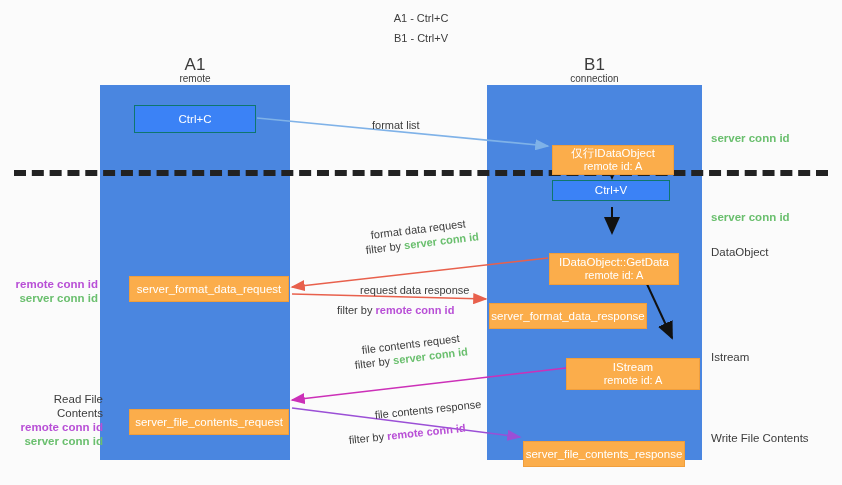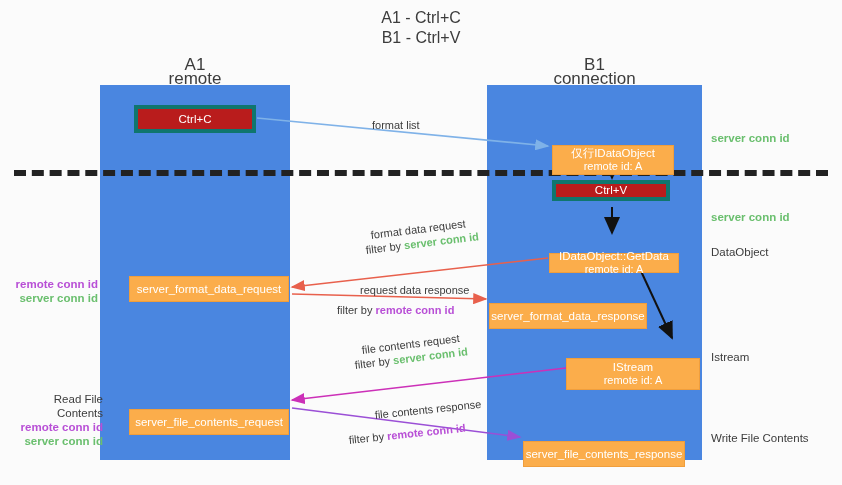--- a/index.html
+++ b/index.html
@@ -14,37 +14,37 @@
     background: #fbfbfb;
     font-family: "Liberation Sans", sans-serif;
     overflow: hidden;
   }
   .abs { position: absolute; }
 
   
   #title {
     top: 8px; left: 0; width: 842px;
     text-align: center;
-    font-size: 16px;
+    font-size: 11px;
     color: #3c3c3c;
     line-height: 20px;
   }
   #title div { white-space: pre; }
 
   
   .col-head {
     text-align: center;
     font-size: 12px;
     color: #3c3c3c;
     line-height: 14px;
   }
   #head-a1 { top: 58px; left: 100px; width: 190px; }
   #head-b1 { top: 58px; left: 487px; width: 215px; }
   .col-head .ch-name { font-size: 17px; }
-  .col-head .ch-sub { font-size: 17px; }
+  .col-head .ch-sub { font-size: 10px; }
 
   
   .lane {
     background: #4a86e0;
     top: 85px;
     height: 375px;
   }
   #lane-a1 { left: 100px; width: 190px; }
   #lane-b1 { left: 487px; width: 215px; }
 
@@ -59,28 +59,28 @@
     box-sizing: border-box;
     text-align: center;
     color: #ffffff;
     font-size: 11.5px;
     line-height: 13px;
     display: flex;
     flex-direction: column;
     align-items: center;
     justify-content: center;
   }
-  .node.green { background: #b91c1c; border: 4px solid #0f766e; }
+  .node.green { background: #3b82f6; border: 1px solid #0f766e; }
   .node.orange { background: #fbad4b; border: 1px solid #f09e3c; margin-top: 17px; }
   .node .l2 { font-size: 11px; }
 
   #n-ctrlc { top: 105px; left: 134px; width: 122px; height: 28px; }
   #n-dataobj { top: 128px; left: 552px; width: 122px; height: 30px; }
   #n-ctrlv { top: 180px; left: 552px; width: 118px; height: 21px; }
-  #n-getdata { top: 236px; left: 549px; width: 130px; height: 20px; }
+  #n-getdata { top: 236px; left: 549px; width: 130px; height: 32px; }
   #n-fmtreq { top: 259px; left: 129px; width: 160px; height: 26px; }
   #n-fmtresp { top: 286px; left: 489px; width: 158px; height: 26px; }
   #n-istream { top: 341px; left: 566px; width: 134px; height: 32px; }
   #n-filereq { top: 392px; left: 129px; width: 160px; height: 26px; }
   #n-fileresp { top: 424px; left: 523px; width: 162px; height: 26px; }
 
   
   .side-label {
     font-size: 11.5px;
     color: #3c3c3c;

